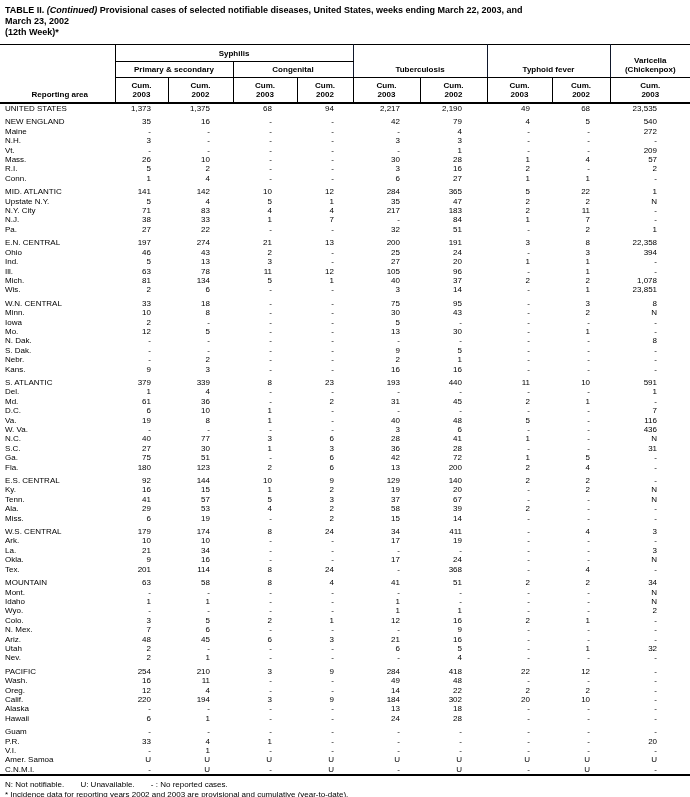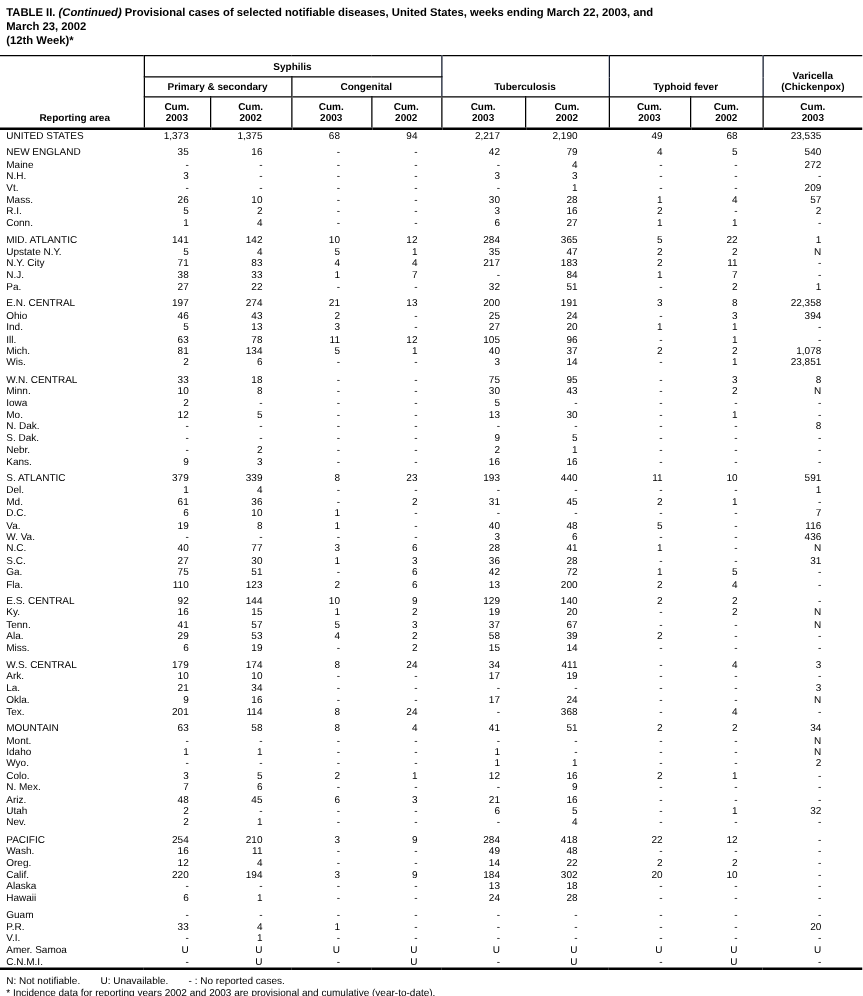--- a/index.html
+++ b/index.html
@@ -569,21 +569,21 @@
           <td class="num">-</td>
           <td class="num">6</td>
           <td class="num">42</td>
           <td class="num">72</td>
           <td class="num">1</td>
           <td class="num">5</td>
           <td class="num">-</td>
         </tr>
         <tr>
           <td class="area">Fla.</td>
-          <td class="num">110</td>
+          <td class="num">180</td>
           <td class="num">123</td>
           <td class="num">2</td>
           <td class="num">6</td>
           <td class="num">13</td>
           <td class="num">200</td>
           <td class="num">2</td>
           <td class="num">4</td>
           <td class="num">-</td>
         </tr>
       </tbody>

